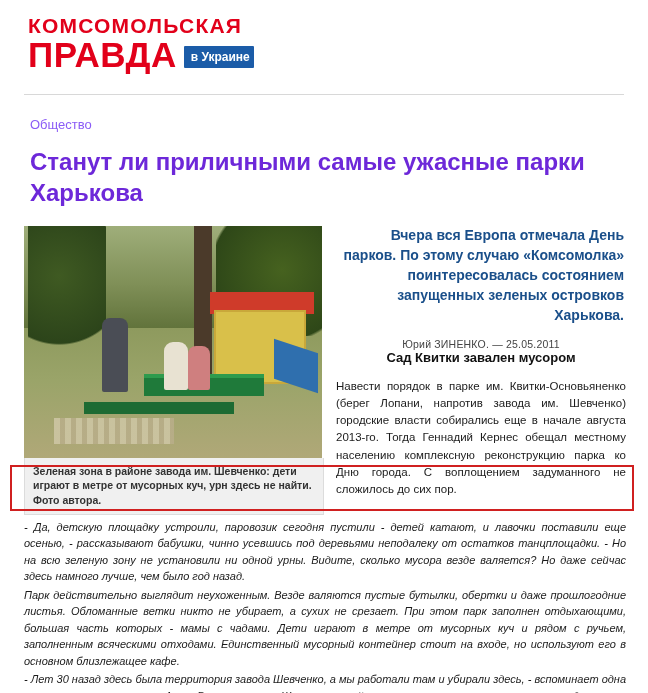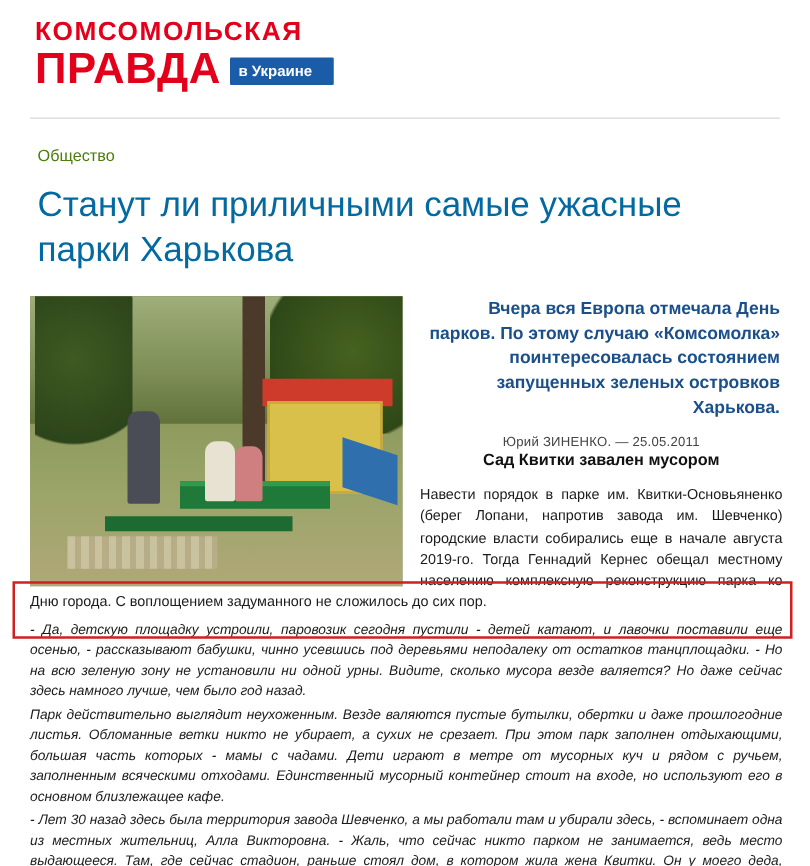--- a/index.html
+++ b/index.html
@@ -48,44 +48,44 @@
   }
   .logo-line2 {
     font-size: 35px;
     letter-spacing: 0.5px;
   }
   .logo-badge {
     background: #1b5ca8;
     color: #ffffff;
     font-size: 12px;
     font-weight: bold;
-    padding: 4px 17px 4px 7px;
+    padding: 4px 4px 4px 7px;
     margin-left: 7px;
     margin-bottom: 4px;
     white-space: nowrap;
     border-radius: 1px;
   }
   .masthead-rule {
     height: 1px;
     background: #d8d8d8;
     margin: 12px 24px 0 24px;
   }
 
   
   .rubric {
     margin: 22px 0 0 30px;
     font-size: 13px;
-    color: #4d7c0f;
+    color: #8b5cf6;
   }
   .headline {
     margin: 14px 30px 0 30px;
-    font-size: 28px;
+    font-size: 24px;
     line-height: 1.3;
-    color: #0369a1;
-    font-weight: normal;
+    color: #6d28d9;
+    font-weight: bold;
   }
 
   
   .article {
     position: relative;
     margin: 18px 22px 0 24px;
   }
   .figure {
     float: left;
     width: 298px;
@@ -260,27 +260,28 @@
         <div class="playhouse-roof"></div>
         <div class="playhouse"></div>
         <div class="slide"></div>
         <div class="bench"></div>
         <div class="bench2"></div>
         <div class="person1"></div>
         <div class="person2"></div>
         <div class="person3"></div>
         <div class="trash"></div>
       </div>
+      <div class="caption">Зеленая зона в районе завода им. Шевченко: дети играют в метре от мусорных куч, урн здесь не найти. Фото автора.</div>
     </div>
 
     <div class="col-right">
       <div class="lead">Вчера вся Европа отмечала День парков. По этому случаю «Комсомолка» поинтересовалась состоянием запущенных зеленых островков Харькова.</div>
       <div class="byline">Юрий ЗИНЕНКО. — 25.05.2011</div>
       <div class="subhead">Сад Квитки завален мусором</div>
-      <p>Навести порядок в парке им. Квитки-Основьяненко (берег Лопани, напротив завода им. Шевченко) городские власти собирались еще в начале августа 2019-го. Тогда Геннадий Кернес обещал местному населению комплексную реконструкцию парка ко Дню города. С воплощением задуманного не сложилось до сих пор.</p>
+      <p>Навести порядок в парке им. Квитки-Основьяненко (берег Лопани, напротив завода им. Шевченко) городские власти собирались еще в начале августа 2013-го. Тогда Геннадий Кернес обещал местному населению комплексную реконструкцию парка ко Дню города. С воплощением задуманного не сложилось до сих пор.</p>
     </div>
 
     <div class="fullwidth">
       <p class="para-indent">- Да, детскую площадку устроили, паровозик сегодня пустили - детей катают, и лавочки поставили еще осенью, - рассказывают бабушки, чинно усевшись под деревьями неподалеку от остатков танцплощадки. - Но на всю зеленую зону не установили ни одной урны. Видите, сколько мусора везде валяется? Но даже сейчас здесь намного лучше, чем было год назад.</p>
       <p>Парк действительно выглядит неухоженным. Везде валяются пустые бутылки, обертки и даже прошлогодние листья. Обломанные ветки никто не убирает, а сухих не срезает. При этом парк заполнен отдыхающими, большая часть которых - мамы с чадами. Дети играют в метре от мусорных куч и рядом с ручьем, заполненным всяческими отходами. Единственный мусорный контейнер стоит на входе, но используют его в основном близлежащее кафе.</p>
       <p>- Лет 30 назад здесь была территория завода Шевченко, а мы работали там и убирали здесь, - вспоминает одна из местных жительниц, Алла Викторовна. - Жаль, что сейчас никто парком не занимается, ведь место выдающееся. Там, где сейчас стадион, раньше стоял дом, в котором жила жена Квитки. Он у моего деда, который немного дальше жил, даже землю покупал. И купчая сохранилась.</p>
     </div>
 
   </div>
 

